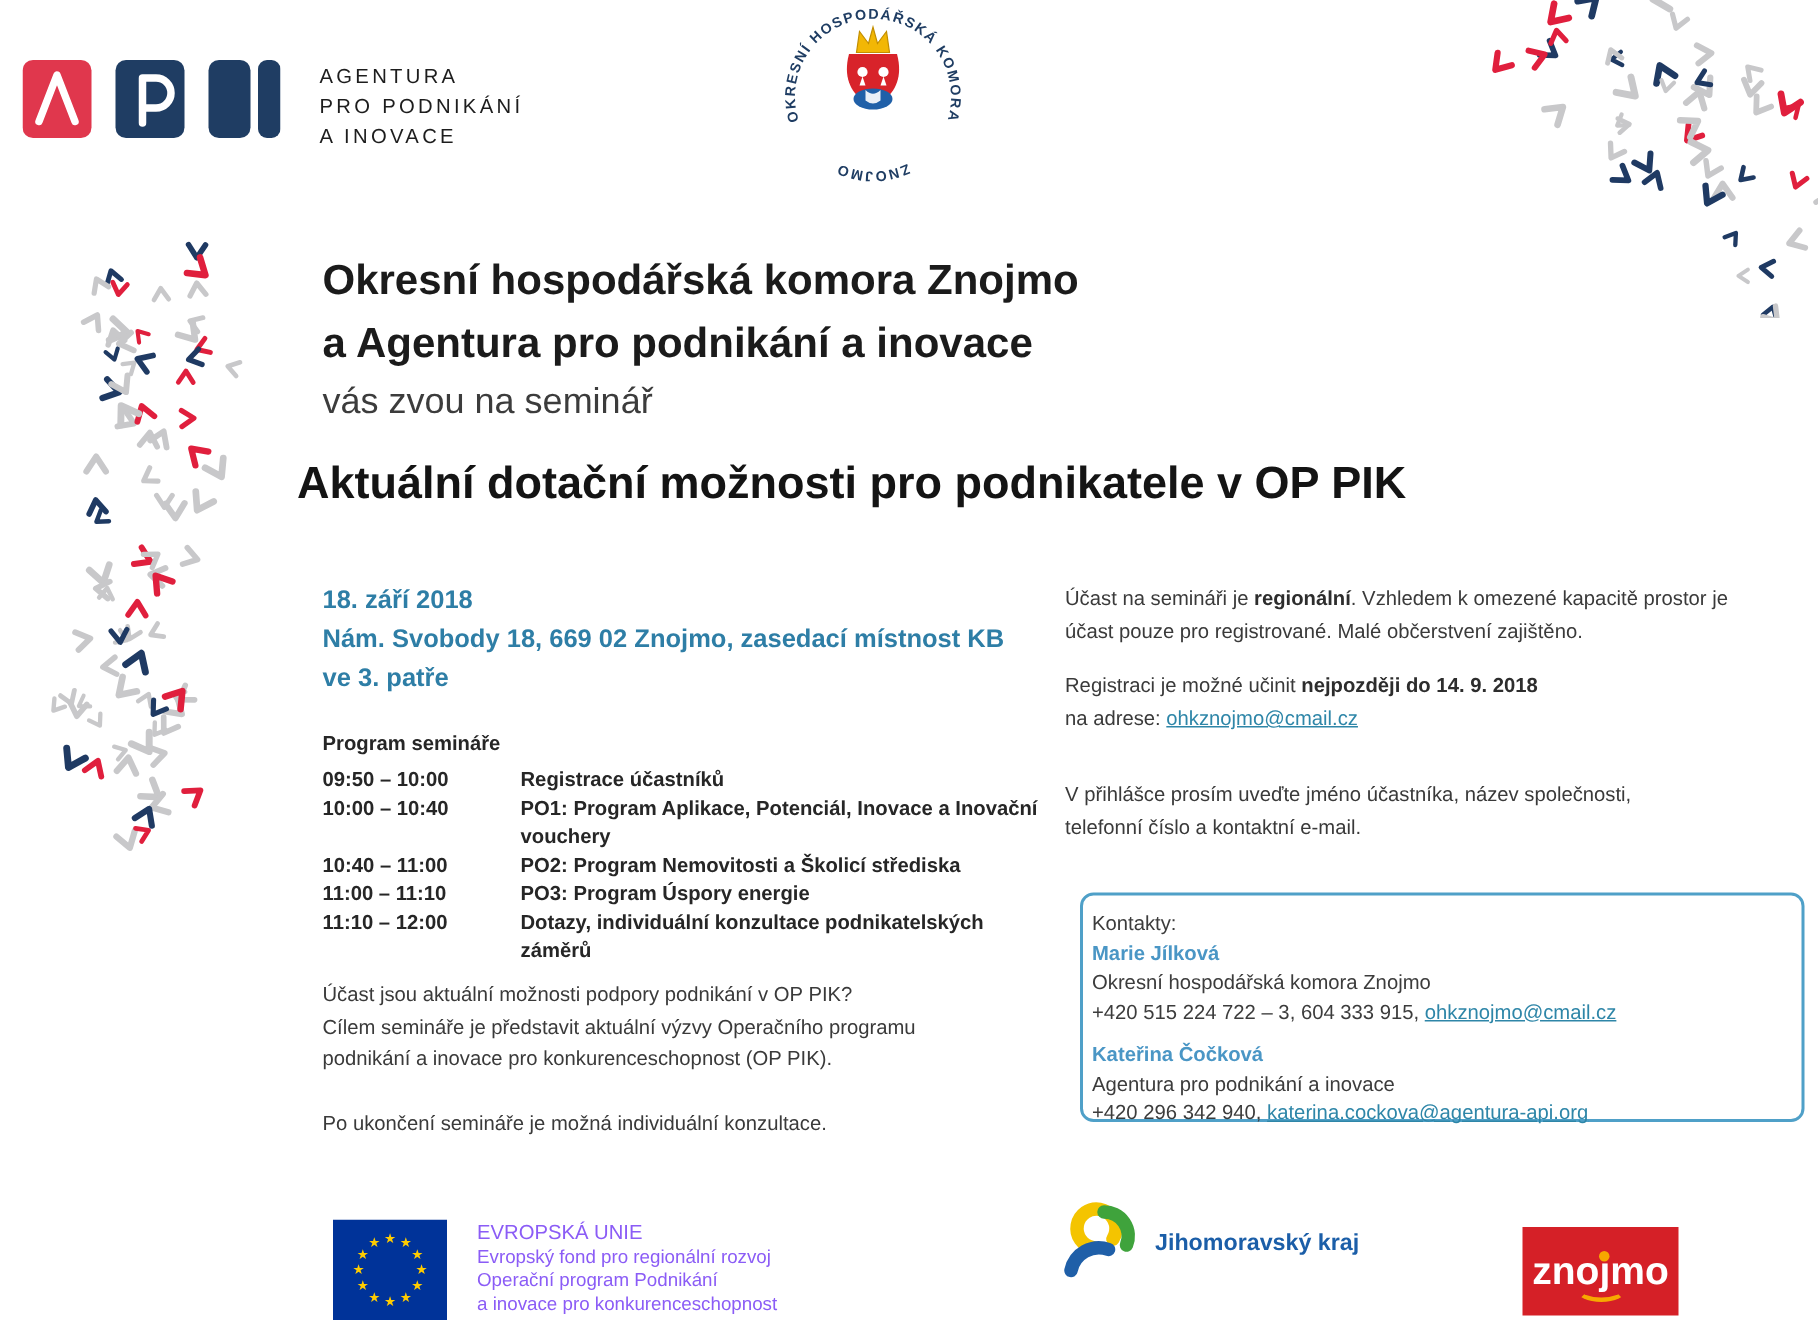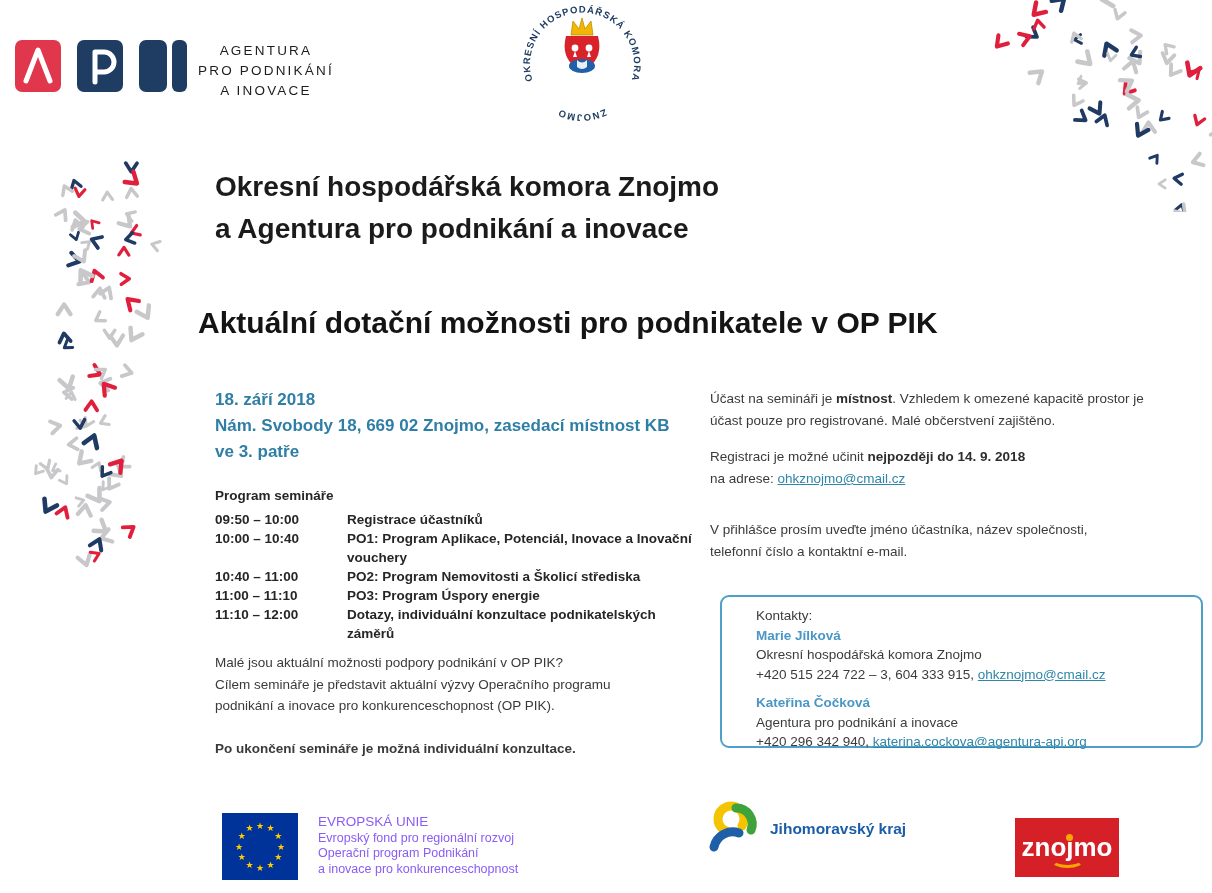--- a/index.html
+++ b/index.html
@@ -13,22 +13,22 @@
   .page{position:relative;width:1212px;height:893px;background:#fff;overflow:hidden;
         font-family:"Liberation Sans",sans-serif;color:var(--text-dark);}
   svg{display:block;}
   a.link{color:var(--link-teal);text-decoration:underline;cursor:pointer;}
 
   
   .api-logo{position:absolute;left:15px;top:36px;display:flex;}
   .api-mark .sq-red{fill:var(--api-red);}
   .api-mark .sq-navy{fill:var(--api-navy);}
   .api-mark .glyph{stroke:#fff;stroke-width:5;fill:none;stroke-linecap:round;stroke-linejoin:round;}
-  .api-text{margin-left:11px;margin-top:5px;font-size:13.5px;line-height:20px;
-            letter-spacing:2.2px;color:#1d1d1d;text-align:center;}
+  .api-text{margin-left:26px;margin-top:5px;font-size:13.5px;line-height:20px;
+            letter-spacing:2.2px;color:#1d1d1d;}
   .ohk-logo{position:absolute;left:517px;top:1px;}
   .ohk-ring{font-size:9.5px;font-weight:700;letter-spacing:1.1px;fill:var(--api-navy);}
 
   
   .confetti-left{position:absolute;left:0;top:148px;}
   .confetti-tr{position:absolute;left:982px;top:0;}
 
   
   .intro{position:absolute;left:215px;top:166px;width:620px;}
   .intro .bold-line{font-size:28px;font-weight:700;color:var(--heading);line-height:42px;white-space:nowrap;}
@@ -43,31 +43,31 @@
   
   .program{position:absolute;left:215px;top:486px;font-size:13.5px;font-weight:700;
            color:#262626;line-height:19px;}
   .program-heading{margin-bottom:5px;}
   .program-row{display:flex;}
   .program-time{width:132px;flex-shrink:0;}
   .program-activity{width:352px;}
 
   
   .description{position:absolute;left:215px;top:652px;font-size:13.5px;line-height:21.5px;width:520px;}
-  .description .note{margin-top:21px;font-weight:bold;}
+  .description .note{margin-top:21px;}
   b{font-weight:700;color:#2d2d2d;}
 
   
   .attendance{position:absolute;left:710px;top:388px;font-size:13.5px;line-height:22px;width:505px;}
   .register{position:absolute;left:710px;top:446px;font-size:13.5px;line-height:22px;width:505px;}
   .request{position:absolute;left:710px;top:519px;font-size:13.5px;line-height:22px;width:505px;}
 
   
   .contacts-box{position:absolute;left:720px;top:595px;width:483px;height:153px;box-sizing:border-box;
-                border:2px solid var(--box-border);border-radius:9px;padding:9px 34px;
+                border:2px solid var(--box-border);border-radius:9px;padding:9px 6px;
                 font-size:13.5px;line-height:19.5px;color:#3c3c3c;}
   .contact-name{font-weight:700;color:var(--name-blue);}
   .contact-2{margin-top:9px;}
 
   
   .eu-flag{position:absolute;left:222px;top:813px;}
   .eu-field{fill:var(--eu-blue);}
   .eu-text{position:absolute;left:318px;top:814px;font-size:12.5px;line-height:15.5px;color:#8b5cf6;}
   .eu-line-1{font-size:13.5px;margin-bottom:1px;}
   .jmk-logo{position:absolute;left:706px;top:798px;display:flex;align-items:center;}
@@ -256,20 +256,21 @@
       <path d="M 58,50 L 56,56 L 60,56 Z" fill="#fff"></path>
       <path d="M 72,50 L 70,56 L 74,56 Z" fill="#fff"></path>
       <ellipse cx="65" cy="65" rx="13" ry="7" fill="#2060A8"></ellipse>
       <path d="M 60,59 Q 65,64 70,59 L 70,66 Q 65,70 60,66 Z" fill="#fff" opacity="0.9"></path>
     </g>
   </svg>
 
   <div class="intro">
     <div class="bold-line">Okresní hospodářská komora Znojmo</div>
     <div class="bold-line">a Agentura pro podnikání a inovace</div>
+    <div class="sub-line">vás zvou na seminář</div>
   </div>
 
   <div class="seminar-title">Aktuální dotační možnosti pro podnikatele v OP PIK</div>
 
   <div class="event">
     <div>18. září 2018</div>
     <div>Nám. Svobody 18, 669 02 Znojmo, zasedací místnost KB</div>
     <div>ve 3. patře</div>
   </div>
 
@@ -291,28 +292,28 @@
       <span class="program-time">11:00 – 11:10</span>
       <span class="program-activity">PO3: Program Úspory energie</span>
     </div>
     <div class="program-row">
       <span class="program-time">11:10 – 12:00</span>
       <span class="program-activity">Dotazy, individuální konzultace podnikatelských záměrů</span>
     </div>
   </div>
 
   <div class="description">
-    <div>Malé jsou aktuální možnosti podpory podnikání v OP PIK?</div>
+    <div>Účast jsou aktuální možnosti podpory podnikání v OP PIK?</div>
     <div>Cílem semináře je představit aktuální výzvy Operačního programu</div>
     <div>podnikání a inovace pro konkurenceschopnost (OP PIK).</div>
     <div class="note">Po ukončení semináře je možná individuální konzultace.</div>
   </div>
 
   <div class="attendance">
-    <span>Účast na semináři je </span><b>místnost</b><span>. Vzhledem k omezené kapacitě prostor je</span><br>
+    <span>Účast na semináři je </span><b>regionální</b><span>. Vzhledem k omezené kapacitě prostor je</span><br>
     <span>účast pouze pro registrované. Malé občerstvení zajištěno.</span>
   </div>
 
   <div class="register">
     <span>Registraci je možné učinit </span><b>nejpozději do 14. 9. 2018</b><br>
     <span>na adrese: </span><a class="link">ohkznojmo@cmail.cz</a>
   </div>
 
   <div class="request">
     <span>V přihlášce prosím uveďte jméno účastníka, název společnosti,</span><br>

